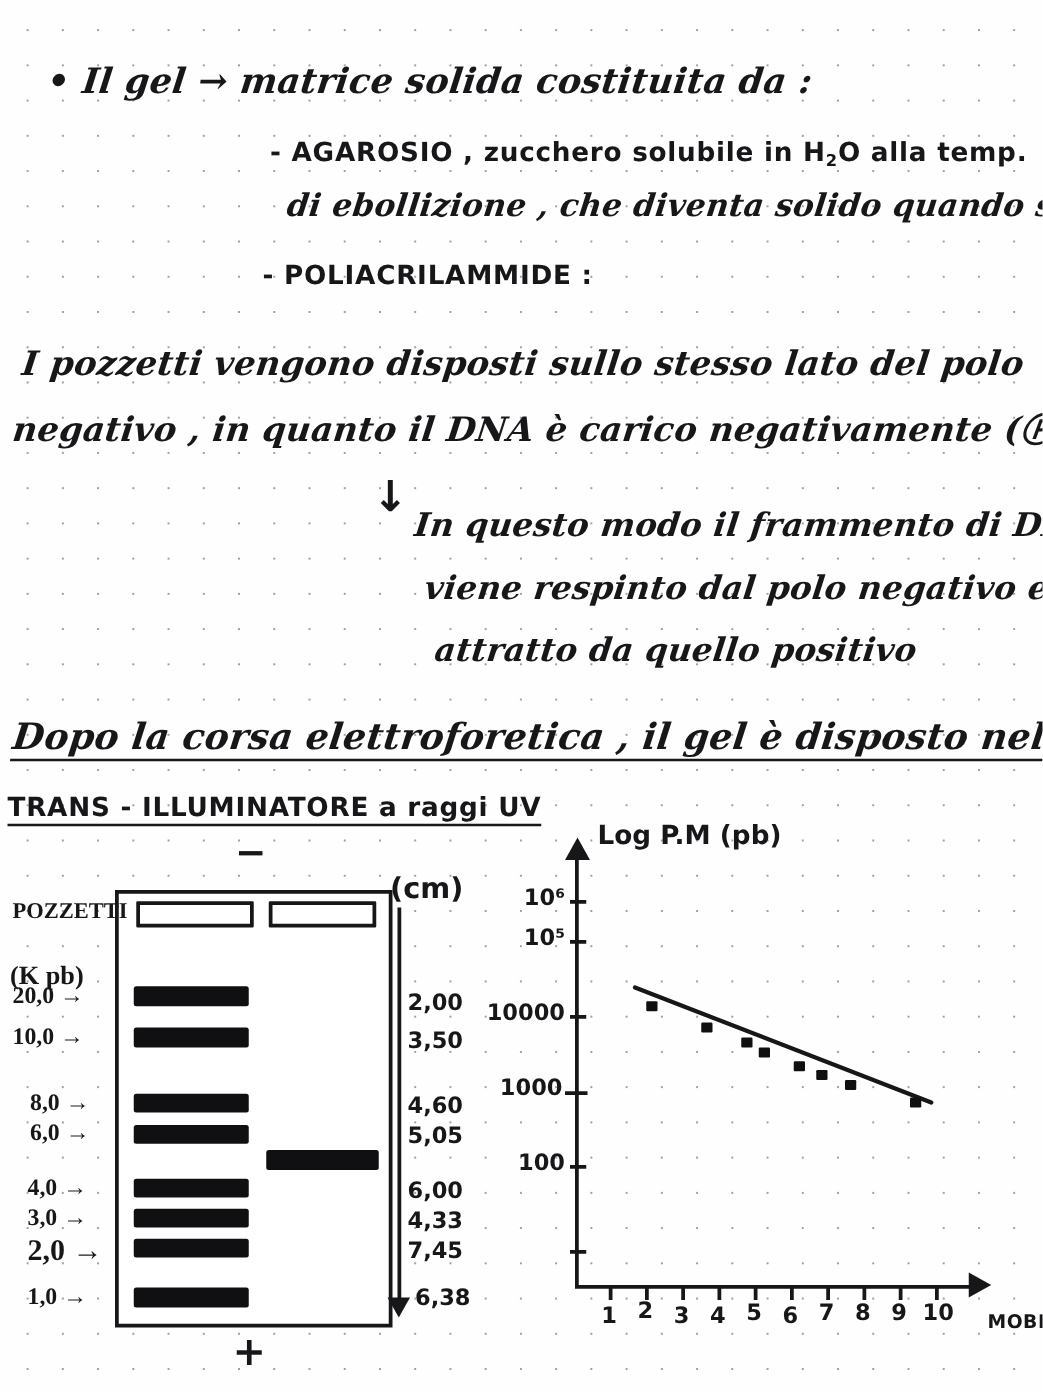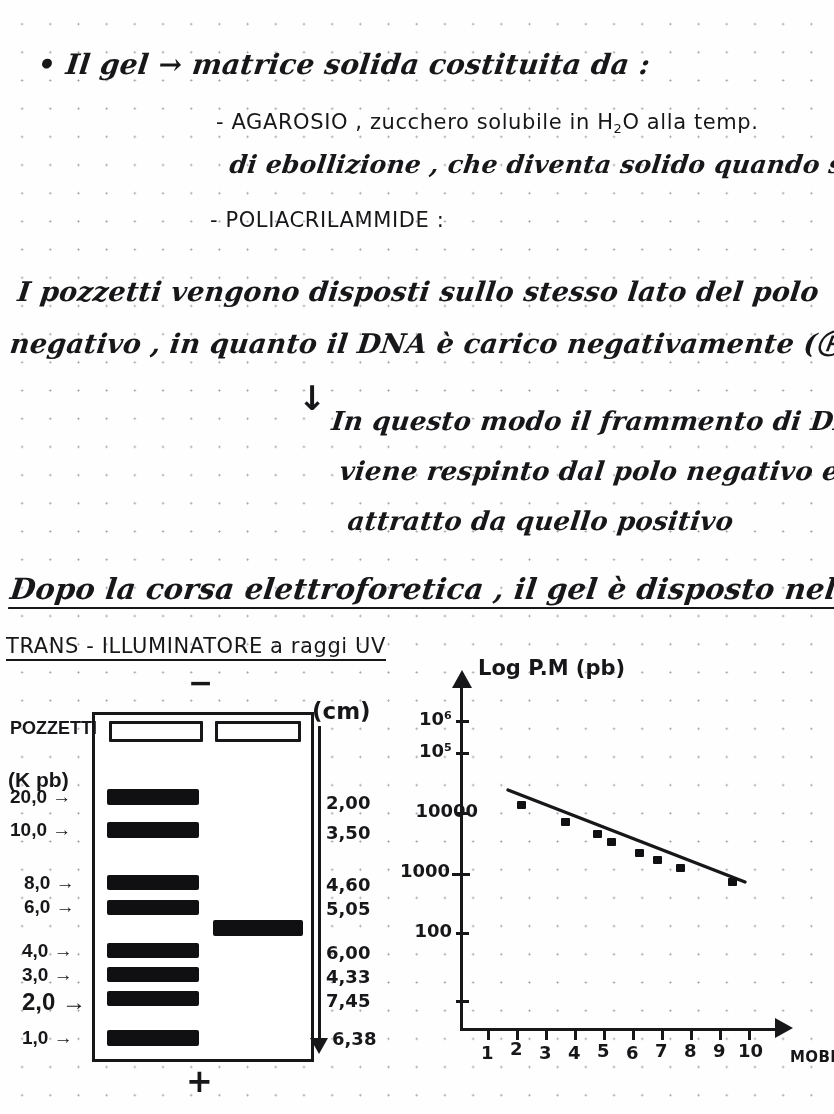--- a/index.html
+++ b/index.html
@@ -31,21 +31,21 @@
   .cursive{
     font-family:"DejaVu Serif", serif;
     font-style:italic;
     font-weight:600;
     font-size:25px;
     transform:skewX(-7deg);
     transform-origin:left bottom;
   }
   .print{
     font-family:"DejaVu Sans", sans-serif;
-    font-weight:400;
+    font-weight:700;
     font-size:19px;
     letter-spacing:0.6px;
   }
   .uline{border-bottom:2.5px solid #17171a;padding-bottom:1px;}
 
   sub{font-size:0.62em;vertical-align:-0.28em;}
 
   
   #gel-figure{position:absolute;left:0;top:670px;width:420px;height:444px;}
   .gel-box{
@@ -54,21 +54,21 @@
   }
   .well{
     position:absolute;height:15px;border:3px solid #17171a;background:#fff;
     border-radius:1px;
   }
   .band{
     position:absolute;background:#101013;height:13px;
     border-radius:2px;
   }
   .gel-label{
-    position:absolute;font-family:Liberation Sans, sans-serif;
+    position:absolute;font-family:Liberation Serif, serif;
     font-weight:700;font-size:17px;color:#17171a;white-space:nowrap;
   }
   .cm-label{
     position:absolute;font-family:"DejaVu Sans",sans-serif;
     font-weight:700;font-size:18px;color:#17171a;white-space:nowrap;
   }
   .cm-axis{
     position:absolute;left:318px;top:56px;width:2.5px;height:320px;background:#17171a;
   }
   .cm-arrow{
@@ -209,21 +209,21 @@
     <div class="axis-h"></div>
     <div class="arrowhead-right"></div>
 
     <div class="tick-y" style="left:26px;top:60px;"></div>
     <div class="ylab" style="left:-30px;top:48px;width:52px;">10⁶</div>
 
     <div class="tick-y" style="left:26px;top:92px;"></div>
     <div class="ylab" style="left:-30px;top:80px;width:52px;">10⁵</div>
 
     <div class="tick-y" style="left:26px;top:152px;"></div>
-    <div class="ylab" style="left:-48px;top:140px;width:70px;margin-left:26px;">10000</div>
+    <div class="ylab" style="left:-48px;top:140px;width:70px;">10000</div>
 
     <div class="tick-y" style="left:22px;top:213px;width:18px;"></div>
     <div class="ylab" style="left:-42px;top:200px;width:62px;text-align:right;">1000</div>
 
     <div class="tick-y" style="left:26px;top:272px;"></div>
     <div class="ylab" style="left:-30px;top:260px;width:52px;">100</div>
 
     <div class="tick-y" style="left:26px;top:340px;"></div>
 
     <div class="tick-x" style="left:57px;top:368px;"></div>

